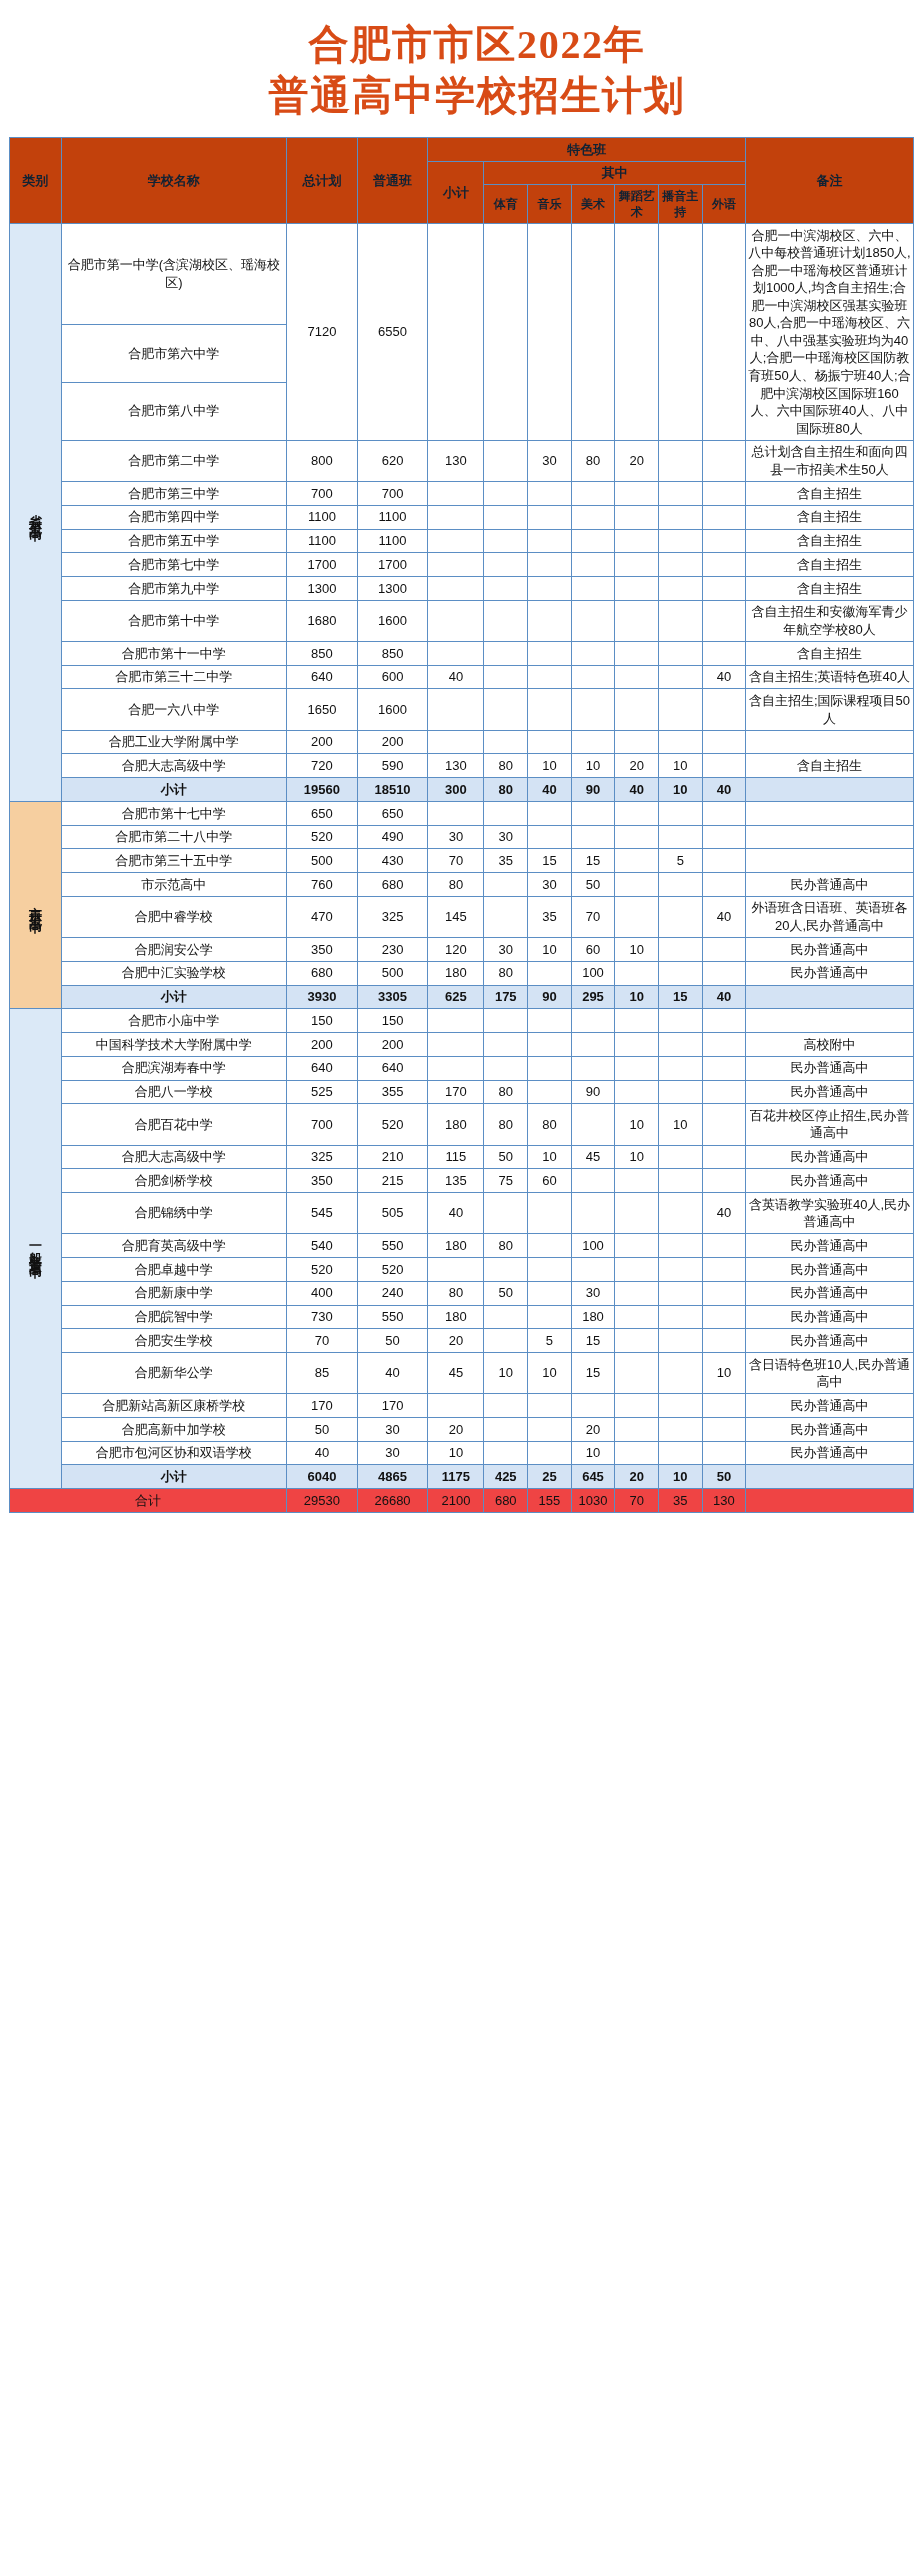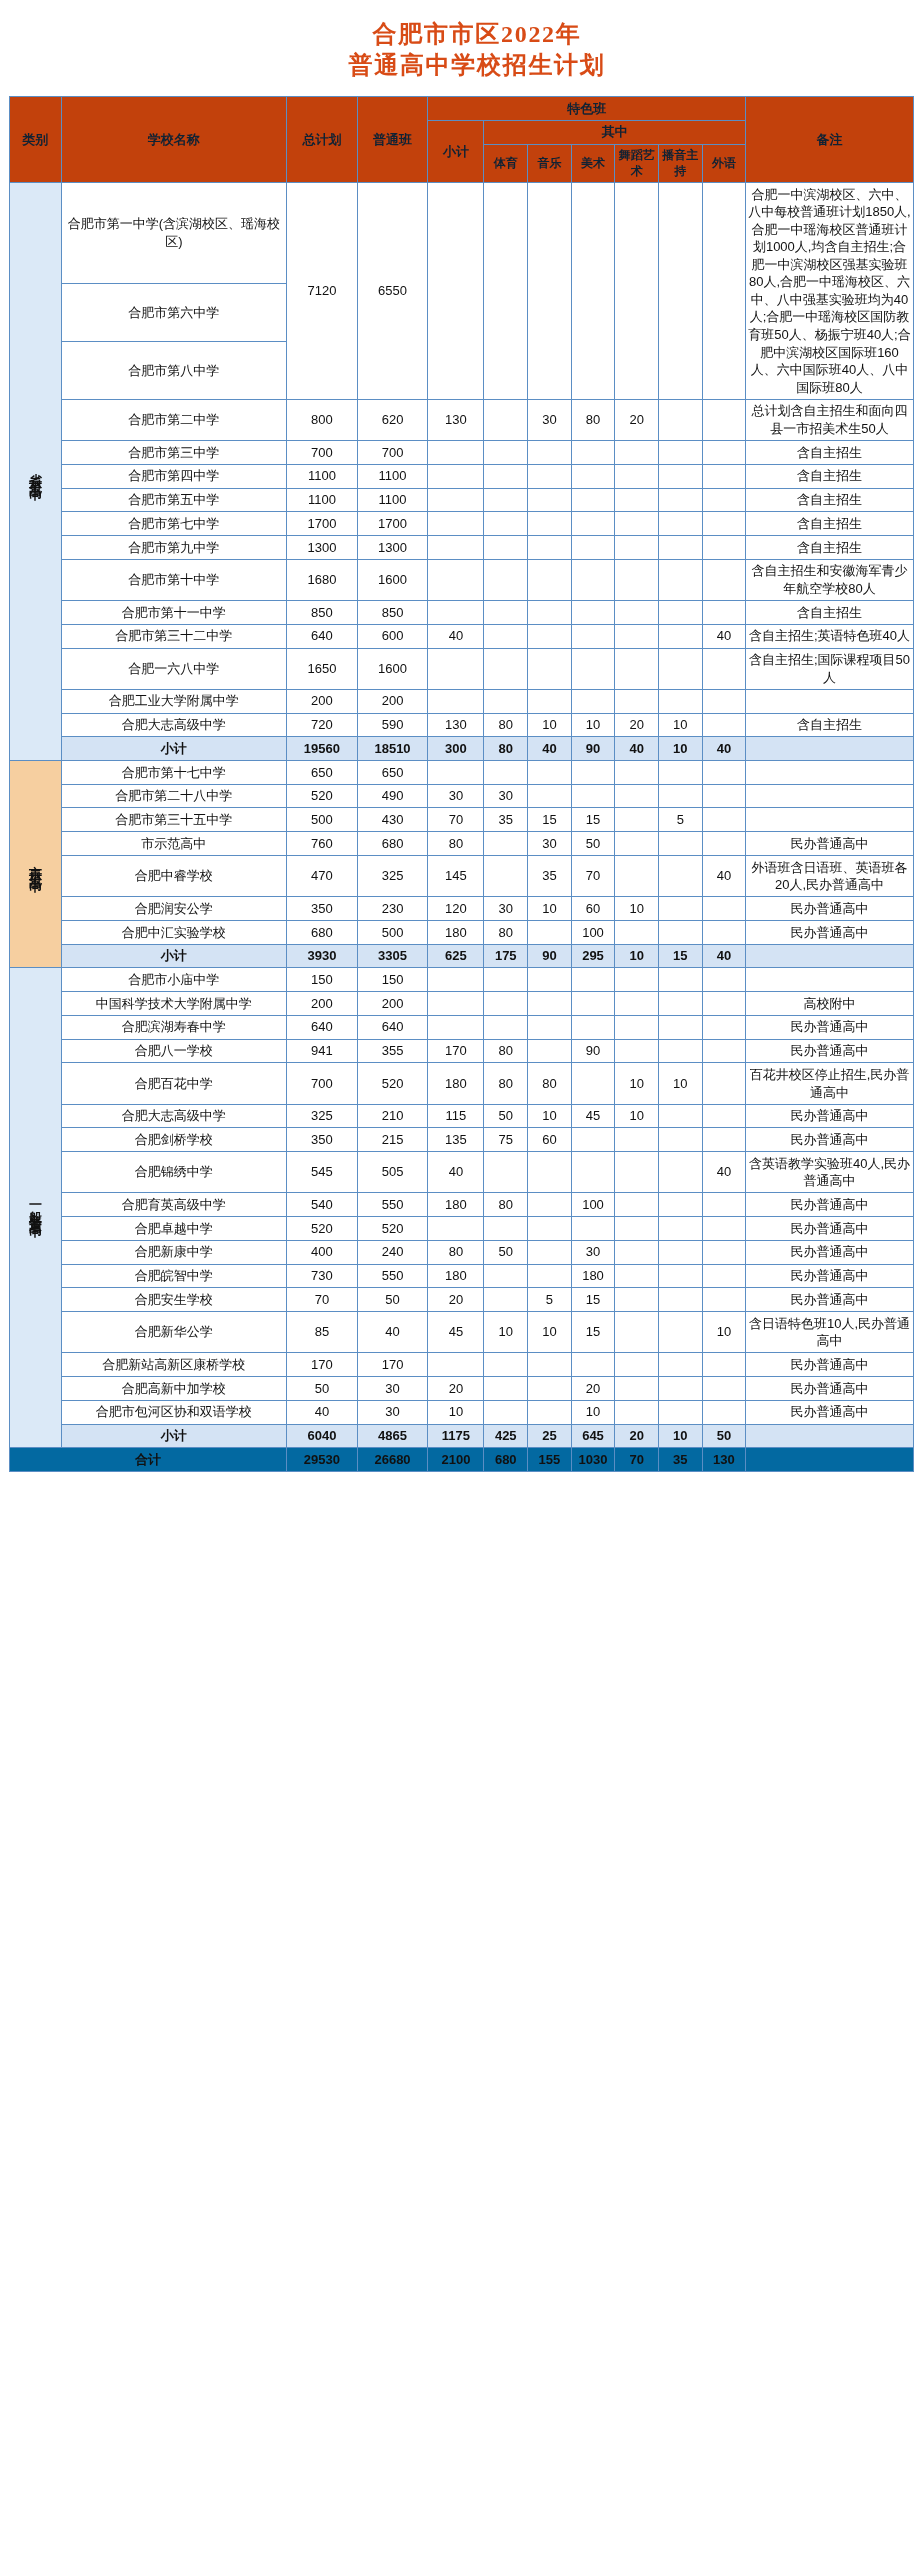--- a/index.html
+++ b/index.html
@@ -13,21 +13,21 @@
   .page { width:922px; padding:0 0 26px 0; }
 
   .title-block {
     text-align:center;
     padding:19px 0 15.6px 0;
   }
   .title-line {
     font-family:"Liberation Serif", serif;
     font-weight:bold;
     color:#d84b16;
-    font-size:24px;
+    font-size:40px;
     line-height:1.28;
     letter-spacing:1.7px;
     margin-left:32px;
   }
 
   table.plan {
     border-collapse:collapse;
     width:905px;
     margin:0 8.7px;
     table-layout:fixed;
@@ -80,21 +80,21 @@
   td.cat-gen  { background:#dbe9f7; }
 
   td.school { text-align:center; font-size:13px; }
   td.note {
     text-align:left;
     font-size:11px;
     line-height:1.5;
     padding:3.5px 4.3px;
   }
   tr.sub td { background:#d4e3f4; font-weight:bold; }
-  tr.total td { background:#0369a1; font-weight:bold;margin-top:12px; }
+  tr.total td { background:#ef4444; font-weight:normal;margin-top:12px; }
   td.numcell { font-size:13px; }
   td.vcenter-group { font-size:14.7px; }
 </style>
 </head>
 <body>
 
 <div class="page">
 
   <div class="title-block">
     <div class="title-line">合肥市市区2022年</div>
@@ -468,21 +468,21 @@
           <td class="numcell"></td>
           <td class="numcell"></td>
           <td class="numcell"></td>
           <td class="numcell"></td>
           <td class="numcell"></td>
           <td class="numcell"></td>
           <td class="note">民办普通高中</td>
         </tr>
         <tr>
           <td class="school">合肥八一学校</td>
-          <td class="numcell">941</td>
+          <td class="numcell">525</td>
           <td class="numcell">355</td>
           <td class="numcell">170</td>
           <td class="numcell">80</td>
           <td class="numcell"></td>
           <td class="numcell">90</td>
           <td class="numcell"></td>
           <td class="numcell"></td>
           <td class="numcell"></td>
           <td class="note">民办普通高中</td>
         </tr>

